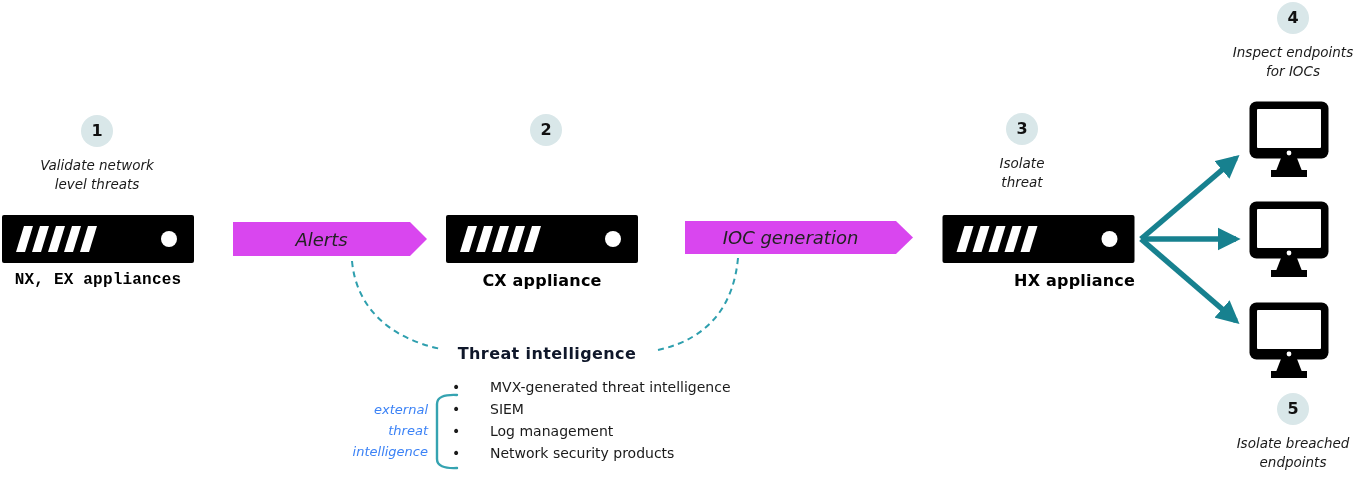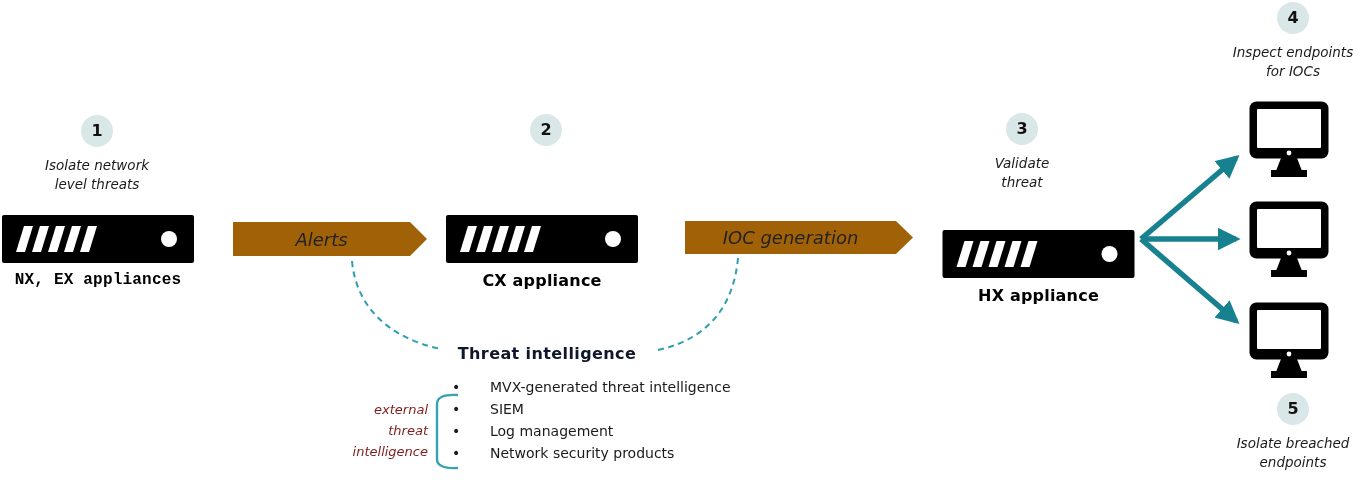--- a/index.html
+++ b/index.html
@@ -21,46 +21,46 @@
   .step-3{left:952px;top:113px;width:140px;}
   .step-4{left:1220px;top:2px;width:146px;}
   .step-5{left:1220px;top:393px;width:146px;}
 
   
   .appliance{position:absolute;text-align:center;}
   .appliance svg{display:block;}
   .appliance-label{margin-top:8px;font-weight:bold;font-size:16px;letter-spacing:.2px;color:#000;}
   .appliance-1{left:2px;top:215px;width:192px;font-family:Liberation Mono, monospace;}
   .appliance-2{left:446px;top:215px;width:192px;}
-  .appliance-3{left:942px;top:230px;width:193px;}
+  .appliance-3{left:942px;top:215px;width:193px;text-align:right;}
 
   
   .banner{
-    position:absolute;background:#a16207;display:flex;align-items:center;justify-content:center;
+    position:absolute;background:#d946ef;display:flex;align-items:center;justify-content:center;
     font-style:italic;font-size:18px;color:#222;
     clip-path:polygon(0 0,calc(100% - 17px) 0,100% 50%,calc(100% - 17px) 100%,0 100%);
   }
   .banner span{margin-right:17px;}
   .banner-alerts{left:233px;top:222px;width:194px;height:34px;}
   .banner-ioc{left:685px;top:221px;width:228px;height:33px;text-align:right;}
 
   
   .monitor{position:absolute;width:82px;height:78px;}
   .monitor-1{left:1248px;top:100px;}
   .monitor-2{left:1248px;top:200px;}
   .monitor-3{left:1248px;top:301px;}
 
   
   .ti-title{position:absolute;left:447px;top:344px;width:200px;text-align:center;
     font-weight:bold;font-size:16px;letter-spacing:.4px;color:#0f172a;}
   .ti-list{position:absolute;left:452px;top:376px;font-size:14px;line-height:22px;color:#1a1a1a;}
   .ti-row{display:flex;}
   .ti-dot{width:38px;flex:0 0 38px;}
   .ti-external{position:absolute;left:308px;top:399px;width:120px;text-align:right;
-    font-style:italic;font-size:13px;line-height:21px;color:#7f1d1d;}
+    font-style:italic;font-size:13px;line-height:21px;color:#3b82f6;}
 </style>
 </head>
 <body>
 
 <div class="canvas">
 
   <svg class="overlay" viewBox="0 0 1360 480">
     <defs>
       <marker id="ah" viewBox="0 0 10 10" refX="8" refY="5" markerWidth="4.2" markerHeight="4.2" orient="auto" markerUnits="strokeWidth">
         <path d="M0,0 L10,5 L0,10 z" fill="#17818f"></path>
@@ -70,31 +70,31 @@
     <path d="M 738 258 C 734 302, 712 338, 658 350" fill="none" stroke="#2e9fae" stroke-width="2" stroke-dasharray="6 4.5"></path>
     <line x1="1141" y1="239" x2="1236" y2="158" stroke="#17818f" stroke-width="5.5" marker-end="url(#ah)"></line>
     <line x1="1141" y1="239" x2="1236" y2="239" stroke="#17818f" stroke-width="5.5" marker-end="url(#ah)"></line>
     <line x1="1141" y1="239" x2="1236" y2="321" stroke="#17818f" stroke-width="5.5" marker-end="url(#ah)"></line>
     <path d="M 457 395 Q 437 394 437 404 L 437 459 Q 437 469 457 468" fill="none" stroke="#35a3b1" stroke-width="2.4" stroke-linecap="round"></path>
   </svg>
 
   <div class="step step-1">
     <div class="step-circle">1</div>
     <div class="step-desc">
-      <span style="display:block">Isolate network</span>
+      <span style="display:block">Validate network</span>
       <span style="display:block">level threats</span>
     </div>
   </div>
   <div class="step step-2">
     <div class="step-circle">2</div>
   </div>
   <div class="step step-3">
     <div class="step-circle">3</div>
     <div class="step-desc">
-      <span style="display:block">Validate</span>
+      <span style="display:block">Isolate</span>
       <span style="display:block">threat</span>
     </div>
   </div>
   <div class="step step-4">
     <div class="step-circle">4</div>
     <div class="step-desc">
       <span style="display:block">Inspect endpoints</span>
       <span style="display:block">for IOCs</span>
     </div>
   </div>

